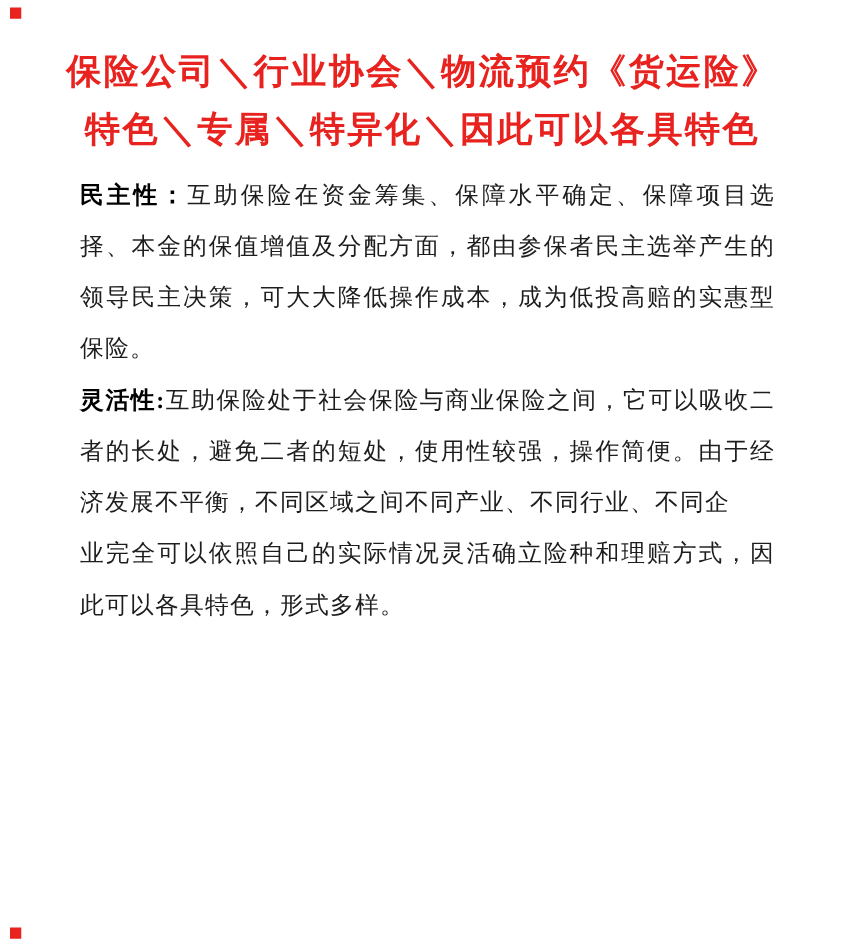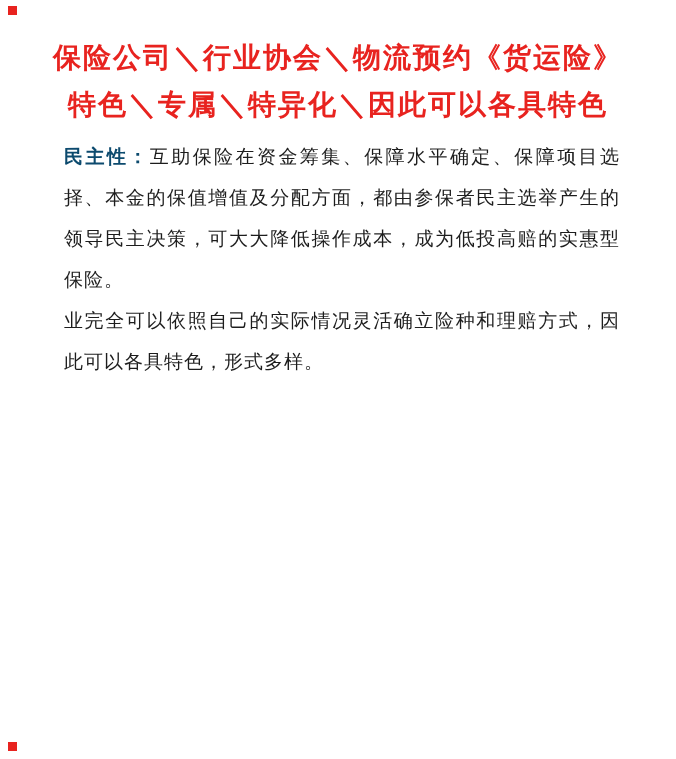--- a/index.html
+++ b/index.html
@@ -35,38 +35,39 @@
     padding: 8px 56px 0 64px;
     color: #1d1d1d;
     font-size: 19px;
     line-height: 41px;
     letter-spacing: 1px;
     text-align: justify;
   }
   .para { margin: 0; }
   .para.indent { text-indent: 26px; }
   .lead {
-    color: #0c4a6e;
+    color: #000000;
     font-weight: bold;
   }
 </style>
 </head>
 <body>
 
 <div class="page">
 
   <div class="marker marker-top"></div>
   <div class="marker marker-bottom"></div>
 
   <h1 class="title">
     <span class="title-line">保险公司＼行业协会＼物流预约《货运险》</span>
     <span class="title-line">特色＼专属＼特异化＼因此可以各具特色</span>
   </h1>
 
   <div class="content">
 
     <p class="para"><span class="lead">民主性：</span><span>互助保险在资金筹集、保障水平确定、保障项目选择、本金的保值增值及分配方面，都由参保者民主选举产生的领导民主决策，可大大降低操作成本，成为低投高赔的实惠型保险。</span></p>
 
+    <p class="para"><span class="lead">灵活性:</span><span>互助保险处于社会保险与商业保险之间，它可以吸收二者的长处，避免二者的短处，使用性较强，操作简便。由于经济发展不平衡，不同区域之间不同产业、不同行业、不同企</span></p>
 
     <p class="para"><span class="lead"></span><span>业完全可以依照自己的实际情况灵活确立险种和理赔方式，因此可以各具特色，形式多样。</span></p>
   </div>
 
 </div>
 
 </body></html>

